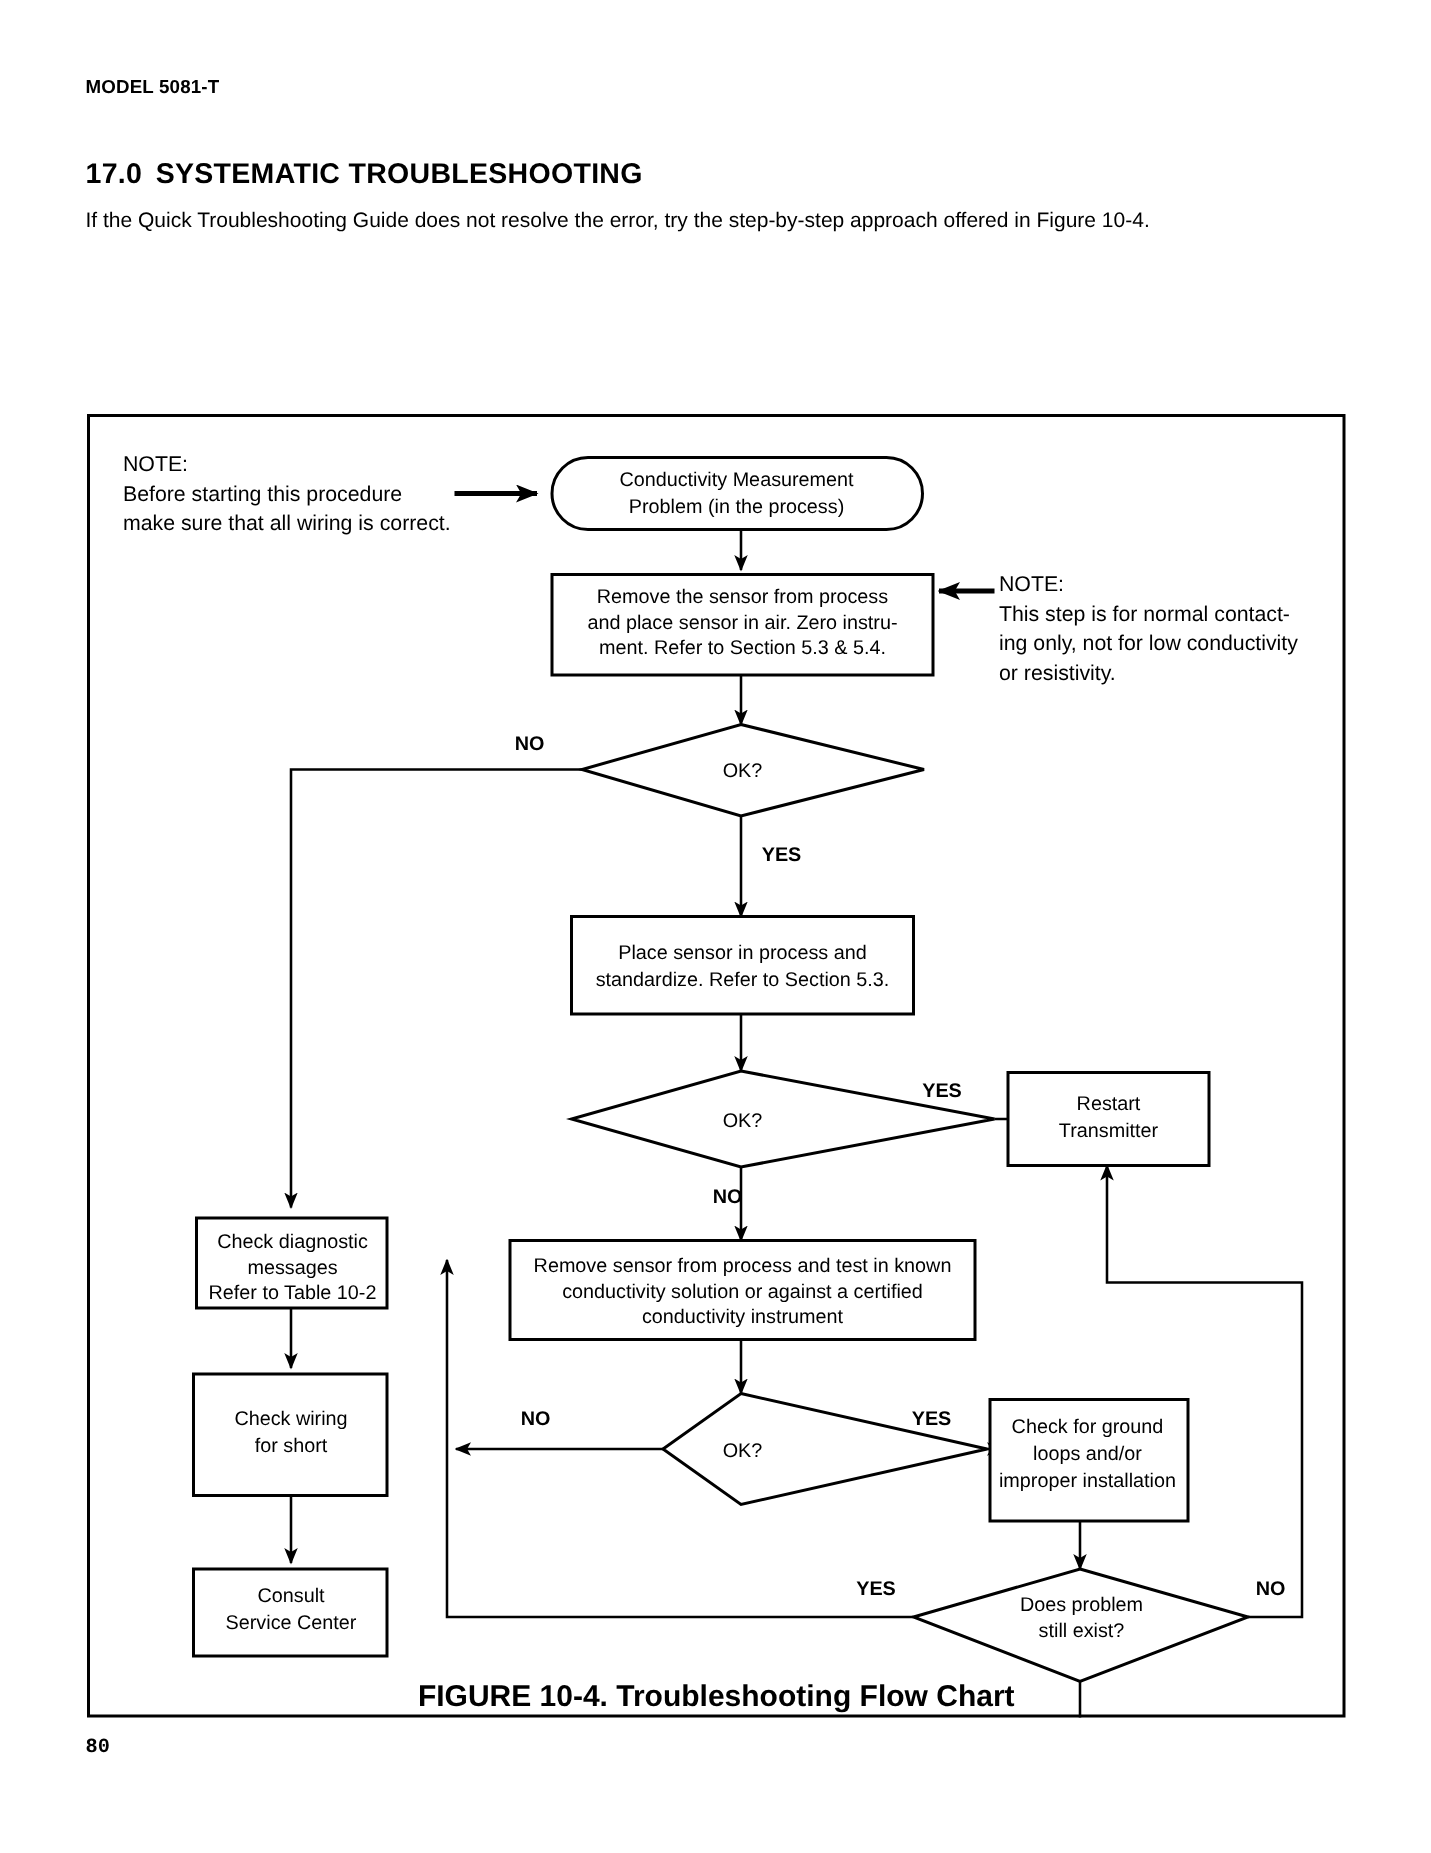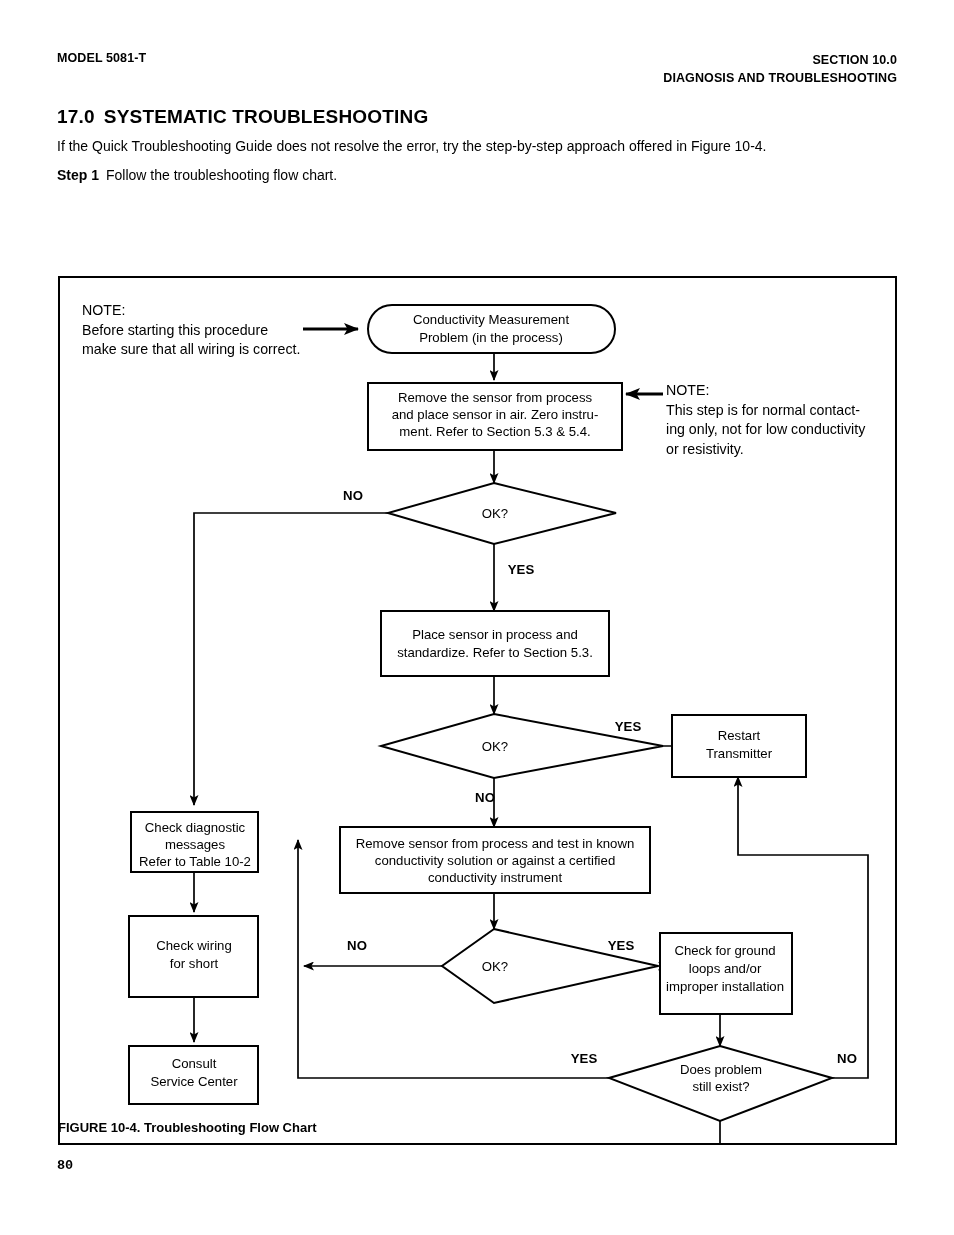--- a/index.html
+++ b/index.html
@@ -93,21 +93,22 @@
     display: block;
   }
   .note-left  { left: 82px;  top: 301px; width: 265px; }
   .note-right { left: 666px; top: 381px; width: 235px; }
   
   .fig-caption {
     position: absolute;
     left: 58px;
     top: 1120px;
     width: 839px;
-    font-size: 13px;
+    text-align: center;
+    font-size: 20px;
     font-weight: bold;
   }
   .folio {
     position: absolute;
     left: 57px;
     top: 1158px;
     font-size: 13.5px;
     font-weight: bold;
     font-family: Liberation Mono, monospace;
   }
@@ -117,33 +118,26 @@
   .shape { fill: #ffffff; stroke: #000000; stroke-width: 2; }
   .conn { stroke: #000000; stroke-width: 1.7; fill: none; }
   .conn-thick { stroke: #000000; stroke-width: 3.2; fill: none; }
 </style>
 </head>
 <body>
 
 <div class="page">
 
   <div class="hdr-left">MODEL 5081-T</div>
-  <div class="hdr-right">
-    <div>SECTION 10.0</div>
-    <div>DIAGNOSIS AND TROUBLESHOOTING</div>
-  </div>
 
   <div class="sec-title">
     <span class="num">17.0</span><span>SYSTEMATIC TROUBLESHOOTING</span>
   </div>
 
   <div class="para para-intro">If the Quick Troubleshooting Guide does not resolve the error, try the step-by-step approach offered in Figure 10-4.</div>
-  <div class="para para-step1">
-    <span class="lead">Step 1</span><span>Follow the troubleshooting flow chart.</span>
-  </div>
 
   <div class="figure-frame"></div>
 
   <div class="figure-canvas">
     <svg width="839" height="869" viewBox="0 0 839 869" xmlns="http://www.w3.org/2000/svg">
       <defs>
         <marker id="ah" markerWidth="11" markerHeight="9" refX="10" refY="4.5" orient="auto" markerUnits="userSpaceOnUse">
           <path d="M0,0 L11,4.5 L0,9 L2.6,4.5 z" fill="#000"></path>
         </marker>
         <marker id="ahb" markerWidth="15" markerHeight="12" refX="14" refY="6" orient="auto" markerUnits="userSpaceOnUse">

